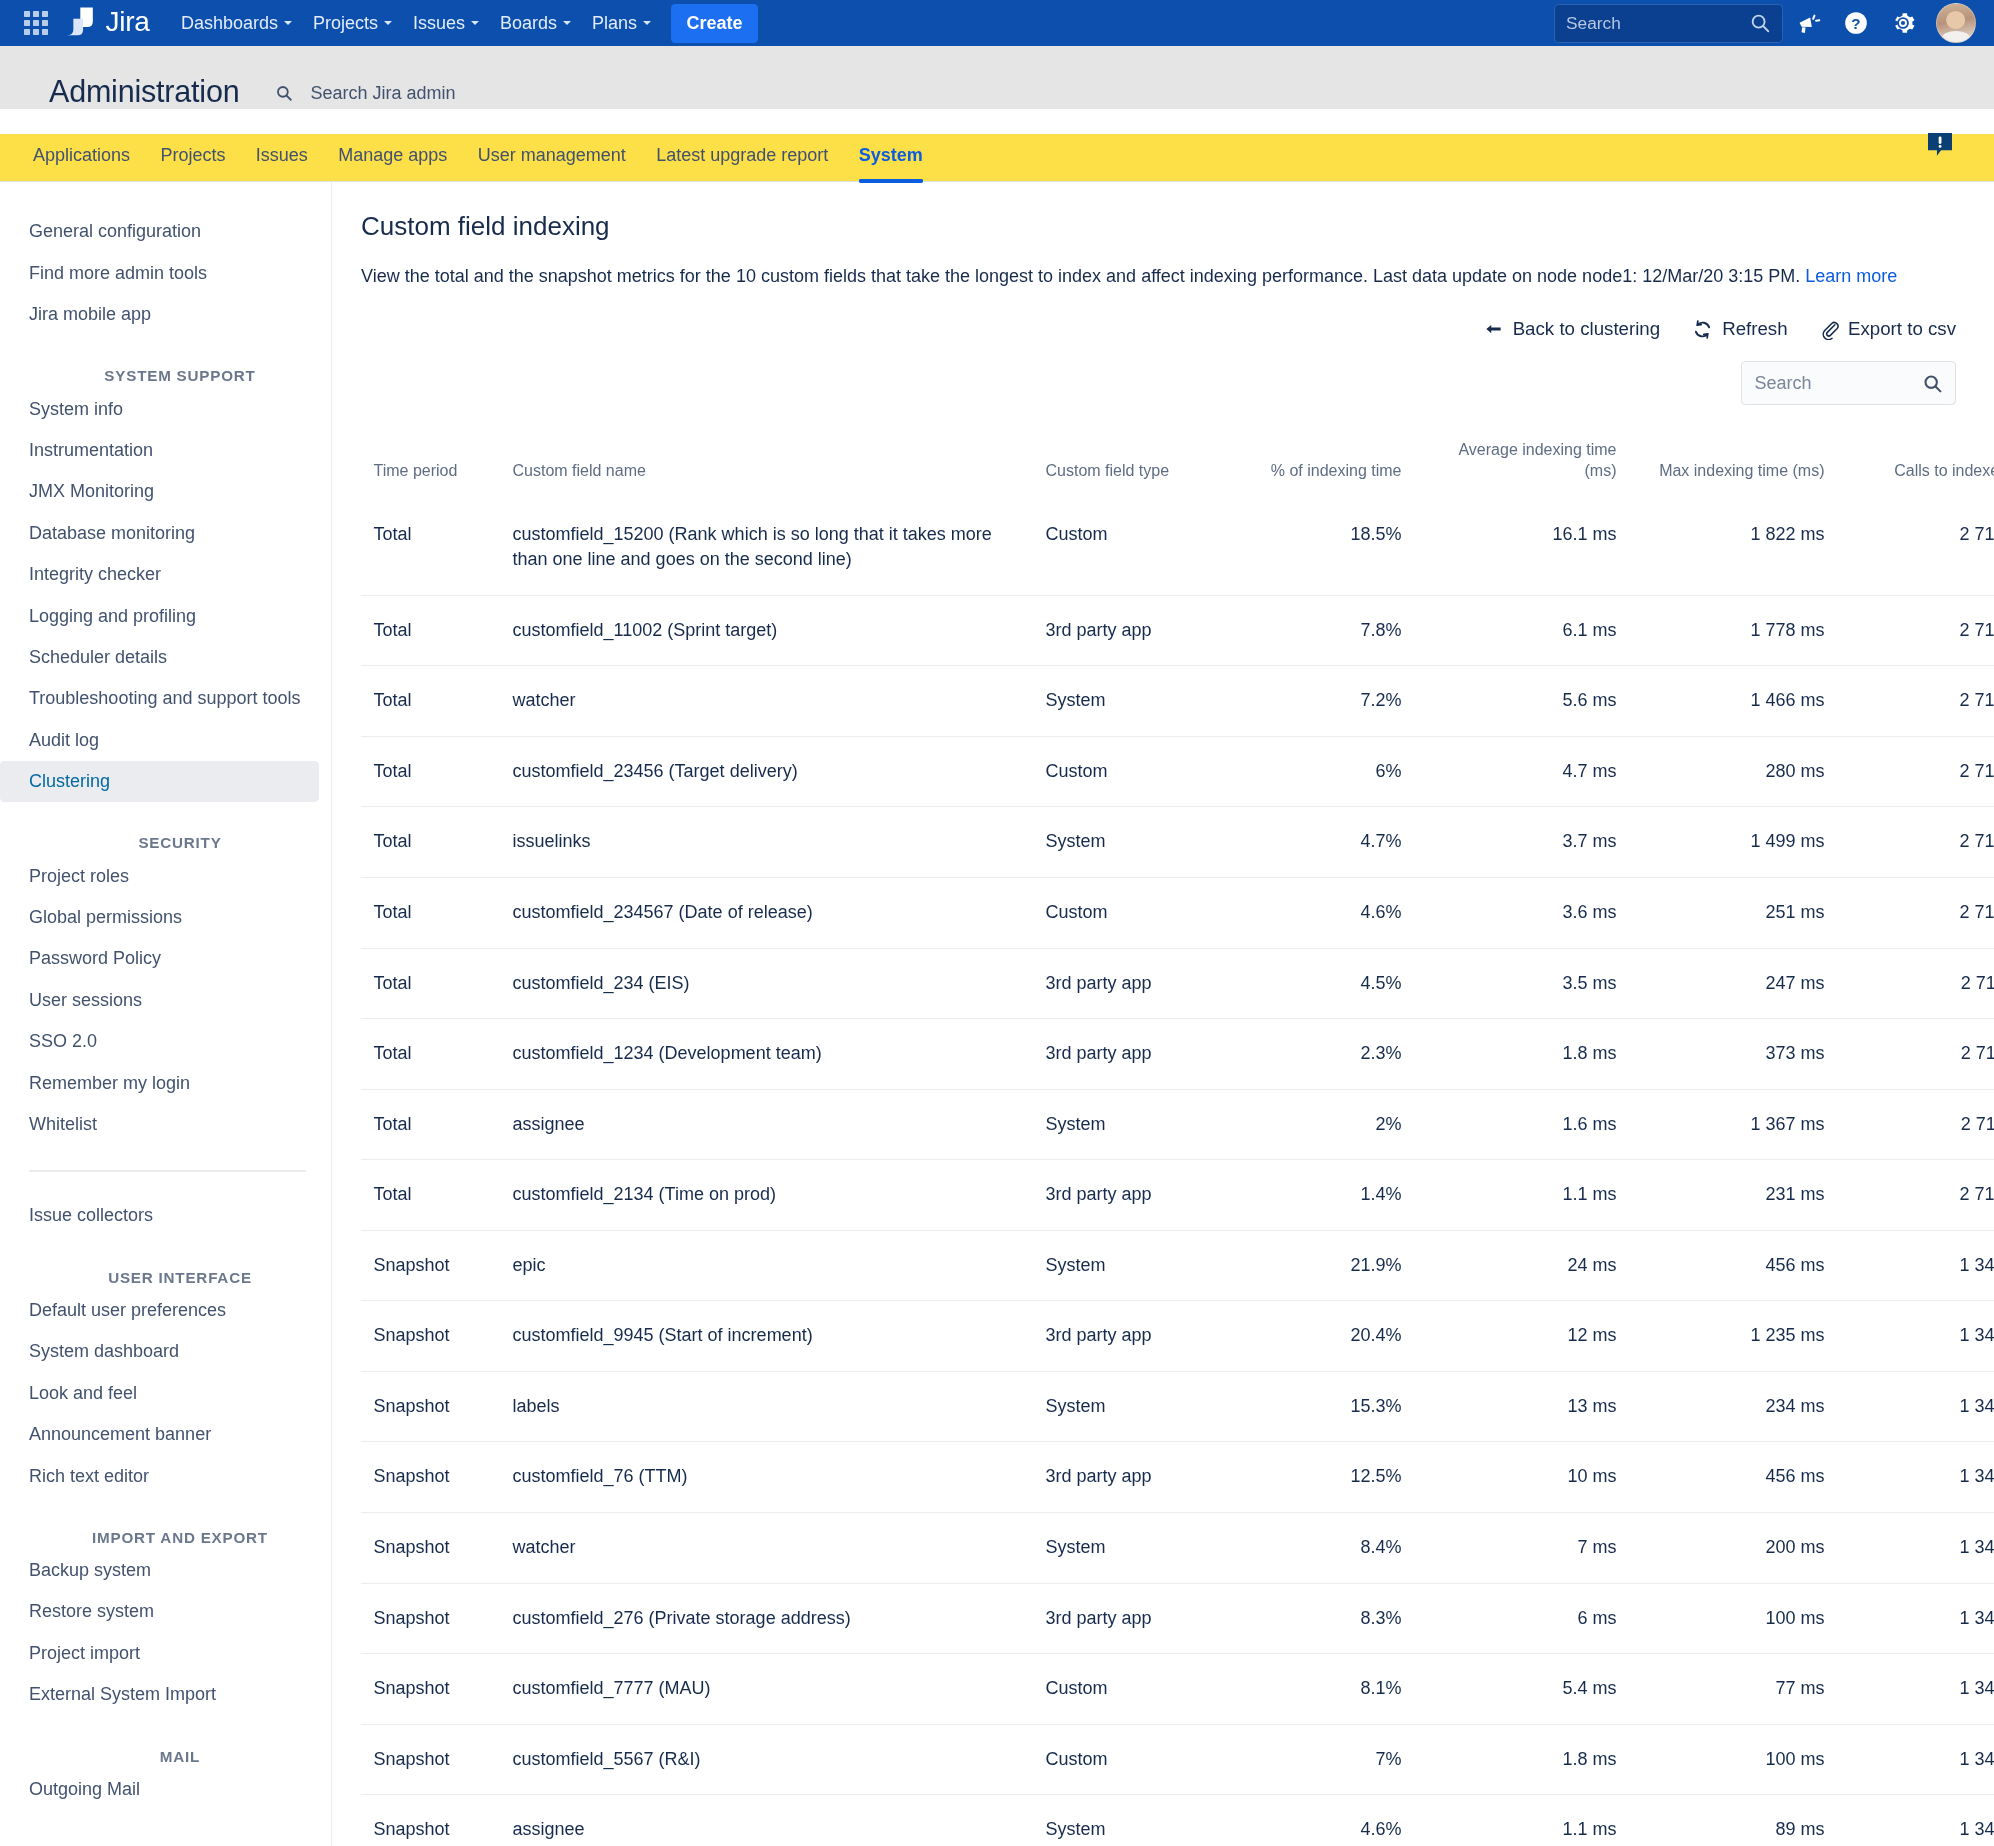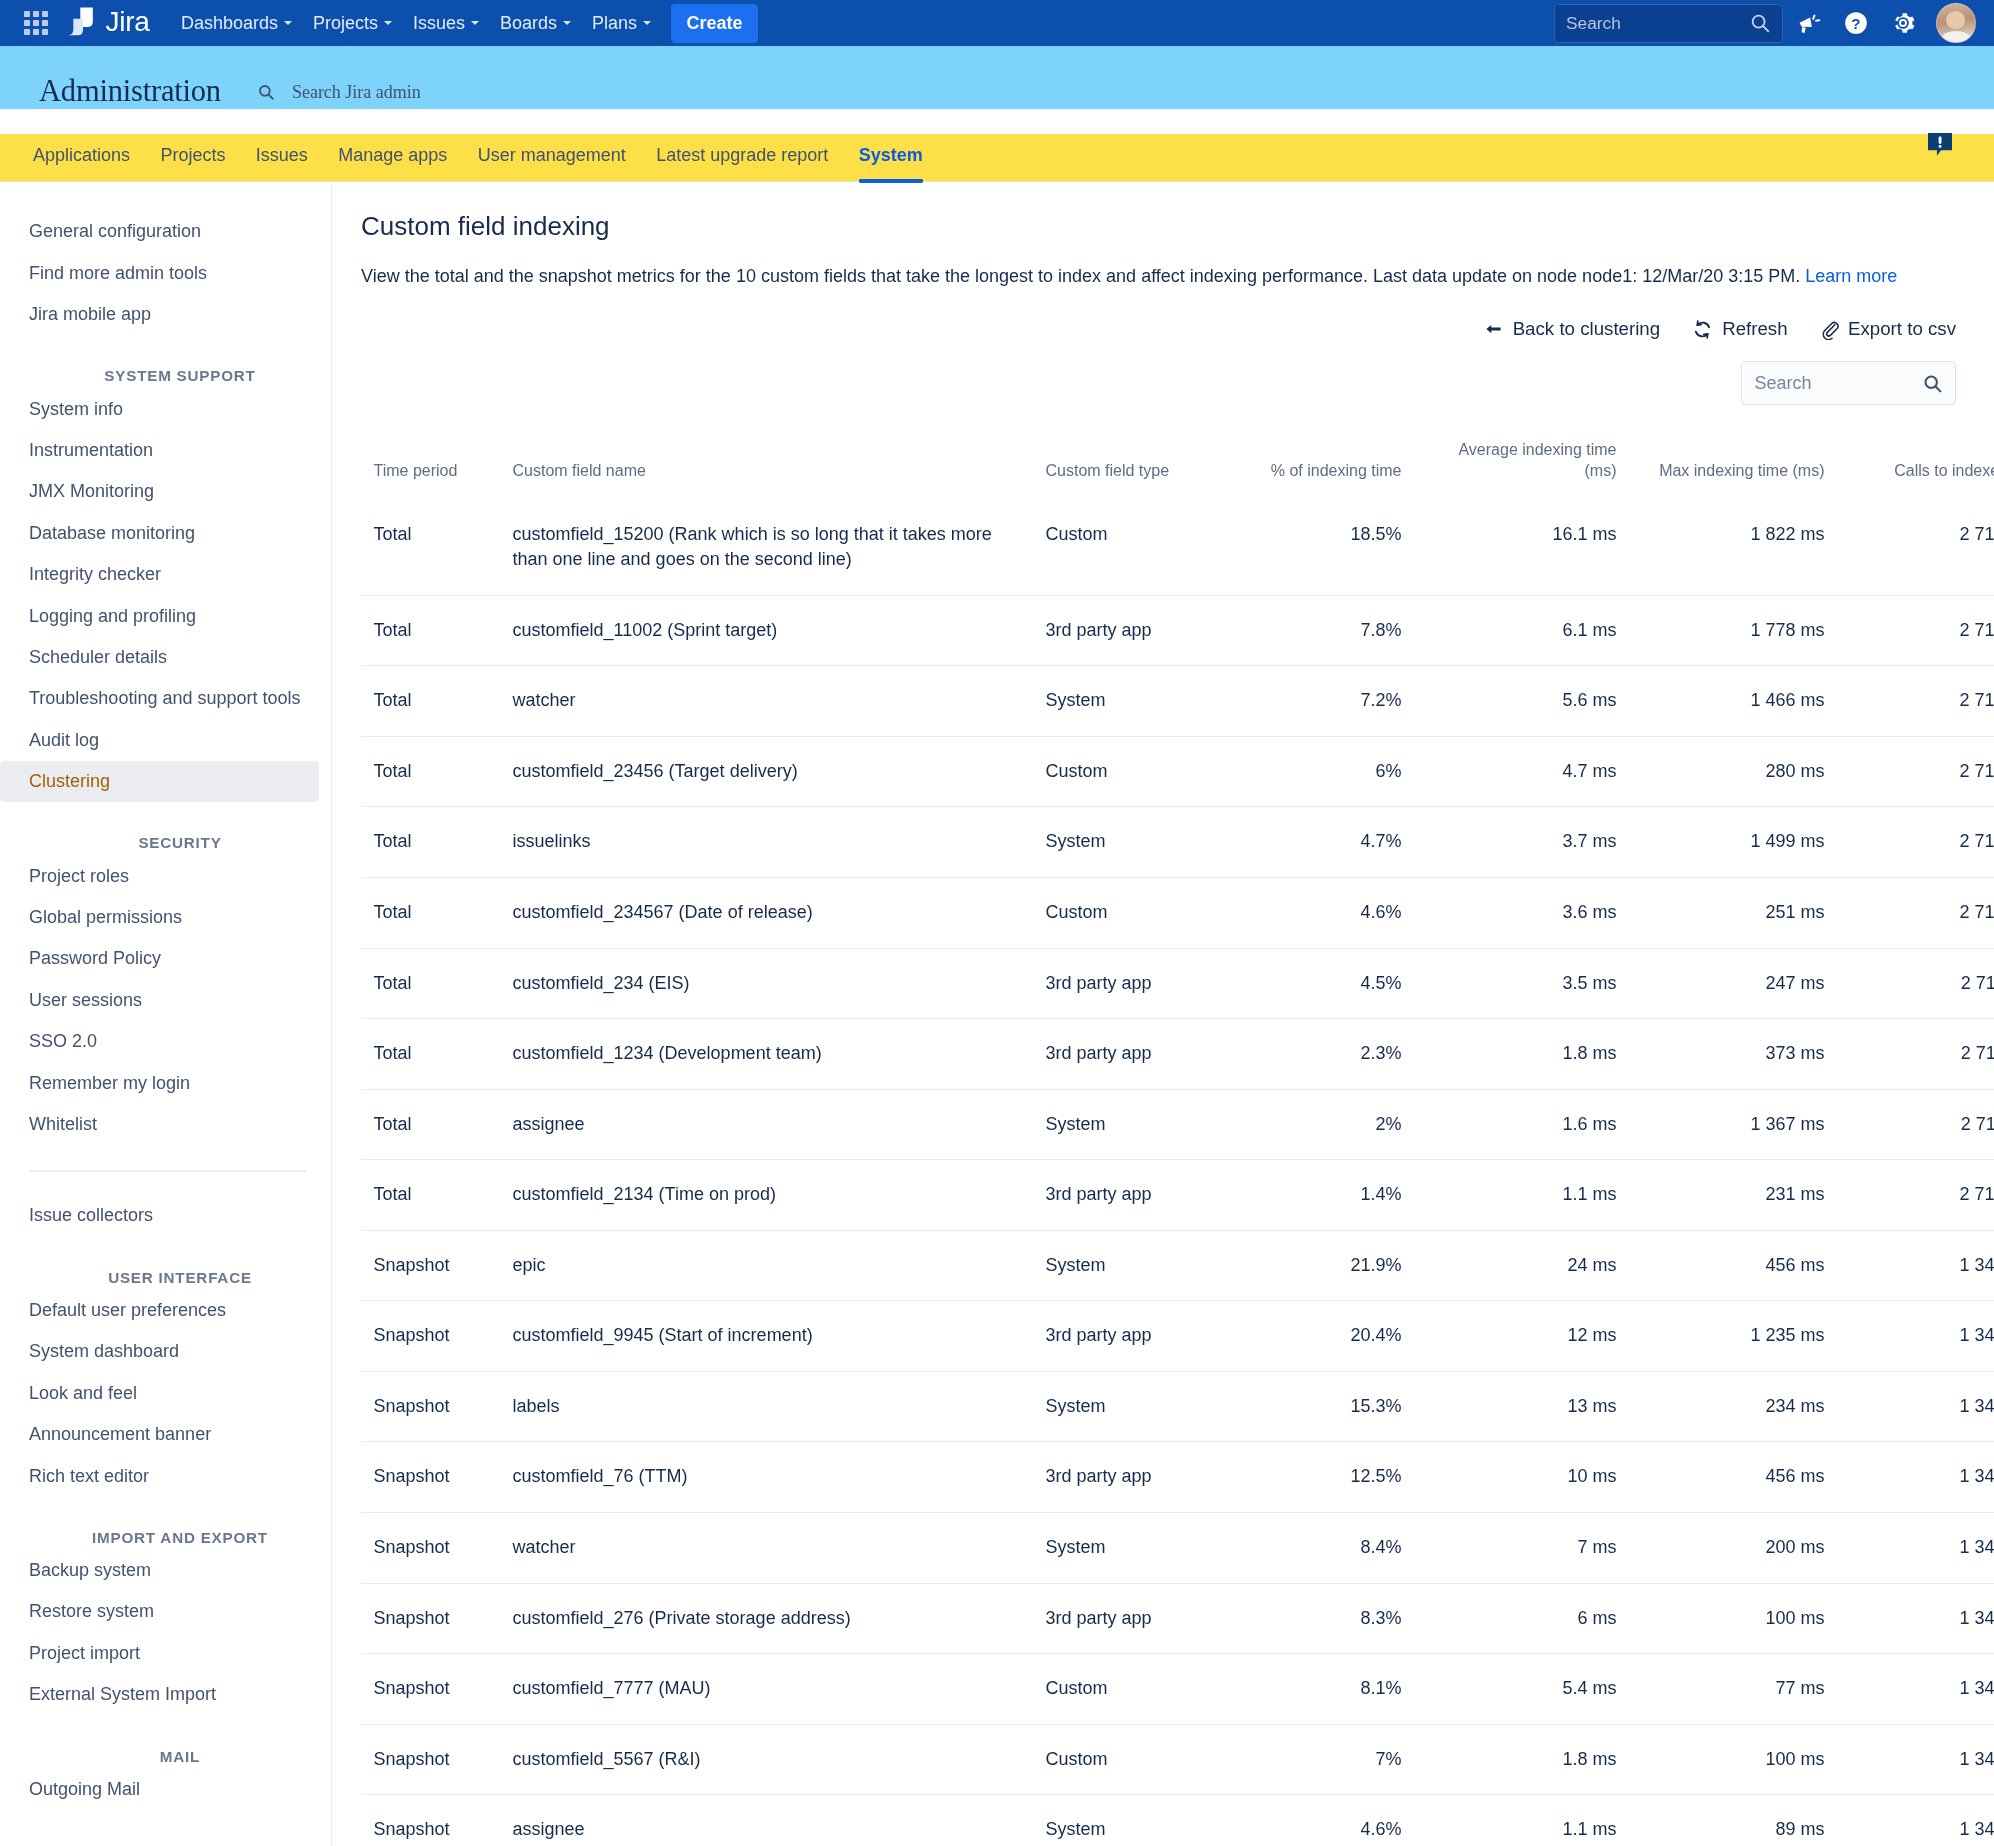--- a/index.html
+++ b/index.html
@@ -105,24 +105,23 @@
     background:#e7c8a8; border-radius:50%;
   }
   .avatar::after {
     content:""; position:absolute; left:50%; bottom:-6%;
     width:74%; height:36%; transform: translateX(-50%);
     background:#f3f1ee; border-radius:50% 50% 0 0;
   }
 
   
   .adminheader {
-    background: #7dd3fc;
-    padding: 28px 33px 0 39px;
+    background: #e5e5e5;
+    padding: 28px 33px 0 49px;
     position: relative;
-    font-family: Liberation Serif, serif;
   }
   .adminheader-top { display: flex; align-items: baseline; }
   .admin-title {
     font-size: 30.5px;
     font-weight: 500;
     color: #172b4d;
     letter-spacing: -0.2px;
   }
   .admin-search {
     margin-left: 36px;
@@ -179,21 +178,21 @@
   .side-link {
     display: block;
     color: #42526e;
     font-size: 18px;
     padding: 9px 15.2px 9px 29px;
     margin: 0 12.5px 0 0;
     border-radius: 4.2px;
     cursor: pointer;
     line-height: 1.3;
   }
-  .side-link.active { background: #ebecf0; color: #a16207; font-weight: 400; }
+  .side-link.active { background: #ebecf0; color: #0369a1; font-weight: 400; }
   .side-section {
     font-size: 15.2px;
     font-weight: 700;
     letter-spacing: 0.8px;
     color: #6b778c;
     padding: 0 0 4.2px 29px;
     margin-top: 32px;
     text-transform: uppercase;
     text-align: center;
   }

